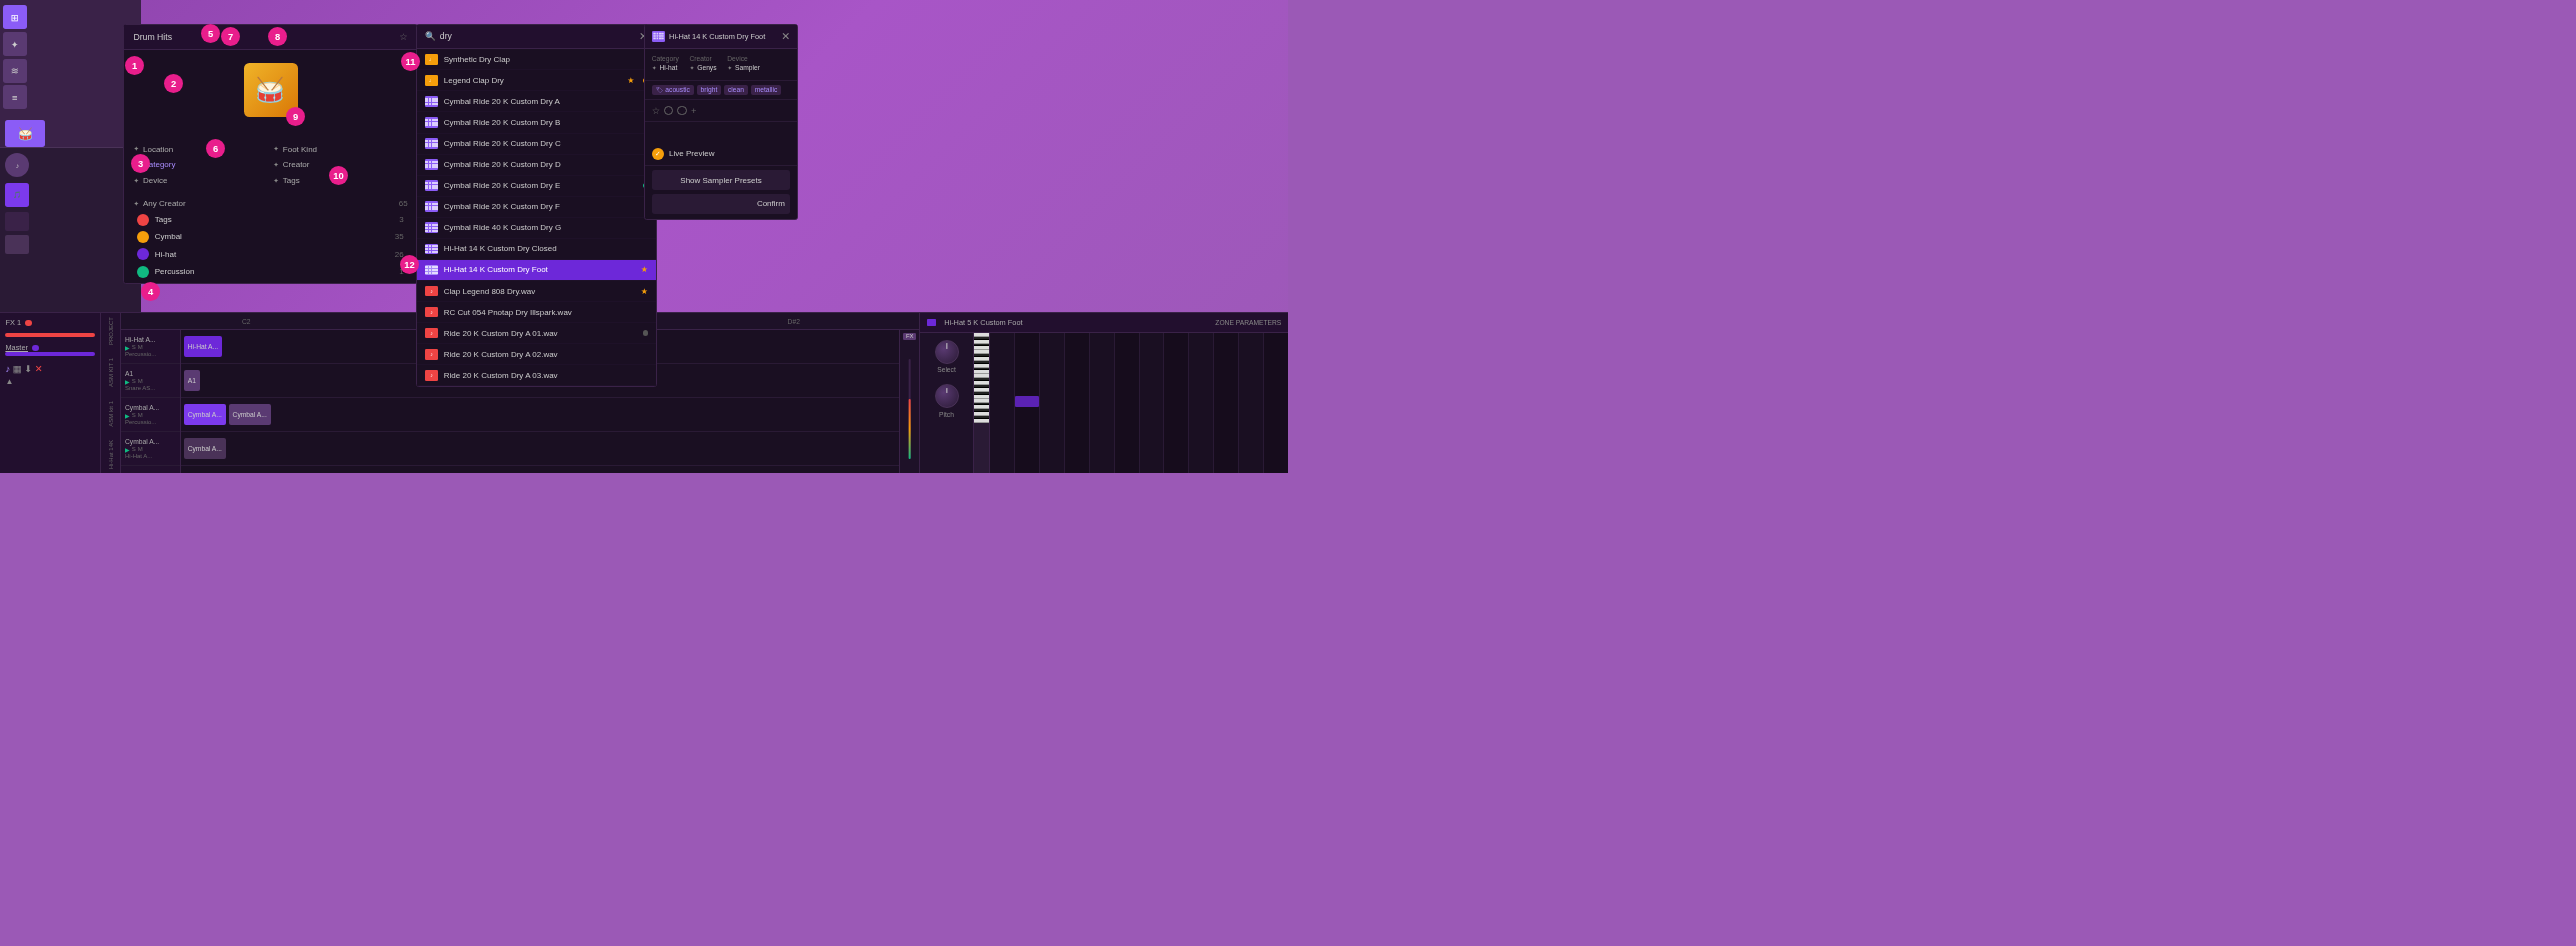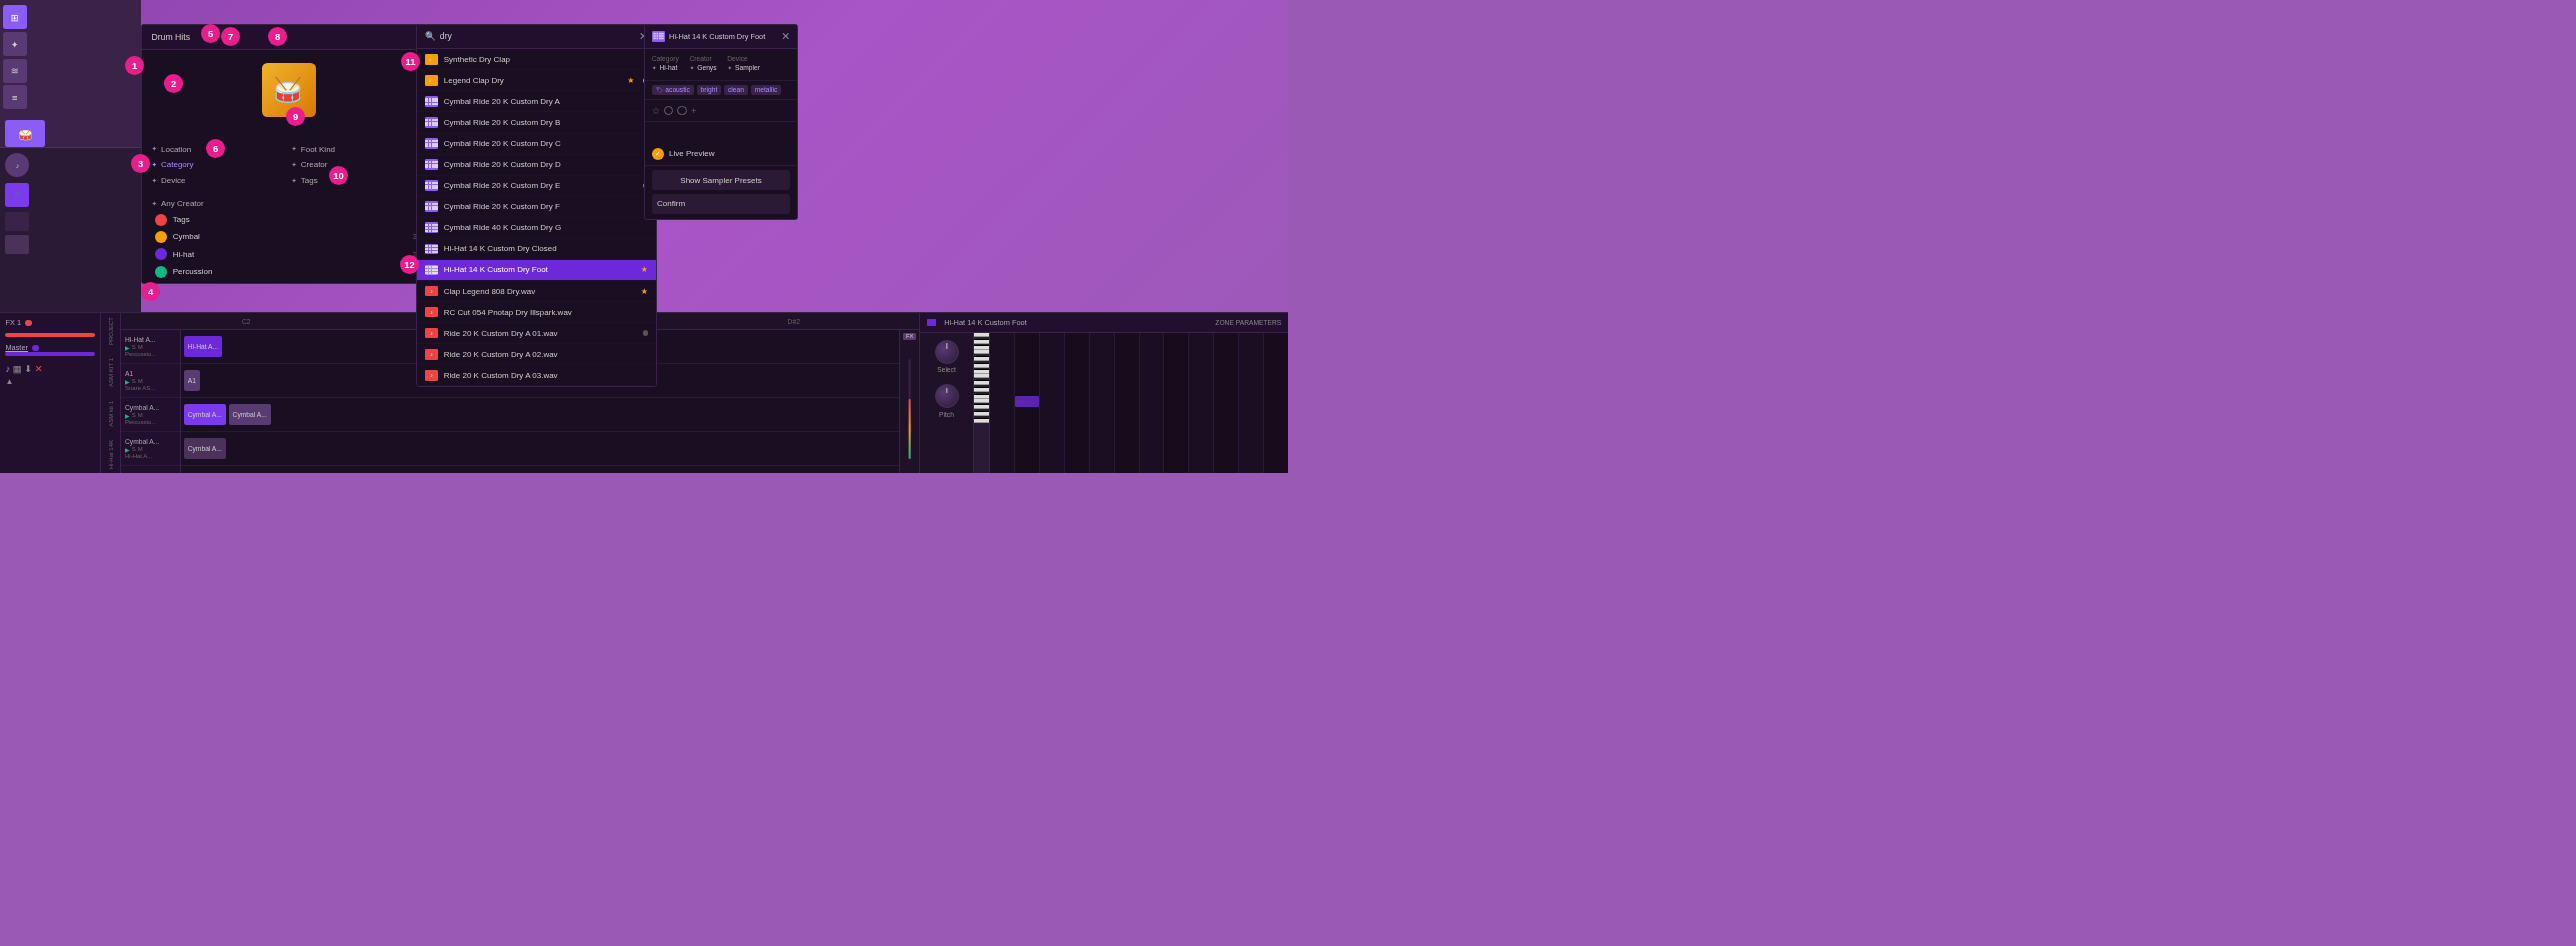--- a/index.html
+++ b/index.html
@@ -58,21 +58,21 @@
     }
 
     .sidebar-icon-btn.active {
       background: #8b5cf6;
       color: white;
     }
 
     
     .drum-hits-panel {
       position: absolute;
-      left: 141px;
+      left: 123px;
       top: 23.5px;
       width: 295px;
       background: #1a0f22;
       border: 0.7px solid #3a2248;
       border-radius: 2.7px;
       z-index: 10;
     }
 
     .panel-header {
       display: flex;
@@ -395,21 +395,21 @@
       display: block;
       width: calc(100% - 13.4px);
       margin: 2.7px 6.7px 5.4px;
       background: #2a1a35;
       border: none;
       color: #ccc;
       font-size: 8px;
       padding: 5.4px;
       border-radius: 2.7px;
       cursor: pointer;
-      text-align: left;
+      text-align: right;
     }
 
     
     .bottom-zone {
       position: absolute;
       bottom: 0;
       left: 0;
       right: 0;
       height: 161px;
       background: #1a0f22;
@@ -1197,21 +1197,21 @@
           <div class="vol-fader-fill"></div>
         </div>
         <span class="fx-badge" style="position:absolute; top:2.7px; right:2.7px;">FX</span>
       </div>
     </div>
   </div>
 
   <div class="sampler-zone">
     <div class="sampler-header">
       <div style="width:9.4px;height:6.7px;background:#6d28d9;border-radius:0.7px;margin-right:2.7px;"></div>
-      <span class="sampler-title">Hi-Hat 14 K Custom Foot</span>
+      <span class="sampler-title">Hi-Hat 5 K Custom Foot</span>
       <span class="zone-params">ZONE PARAMETERS</span>
     </div>
 
     <div class="sampler-body">
       <div class="sampler-controls">
         <div class="knob-group">
           <div class="knob"></div>
           <span class="knob-label">Select</span>
         </div>
         <div class="knob-group">

